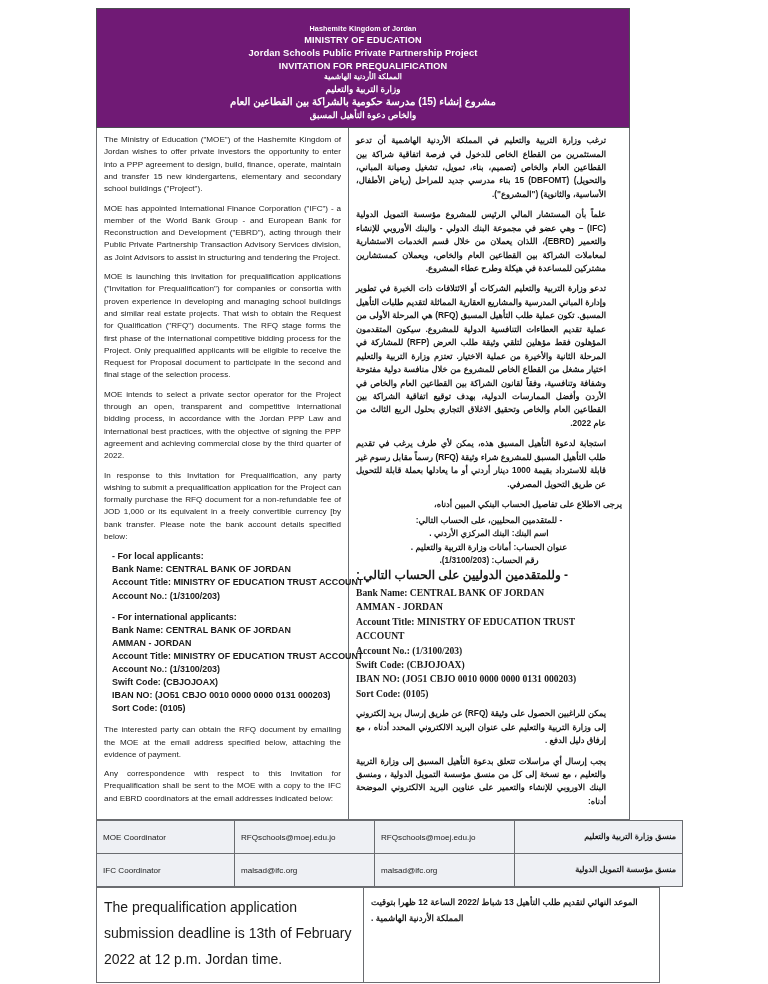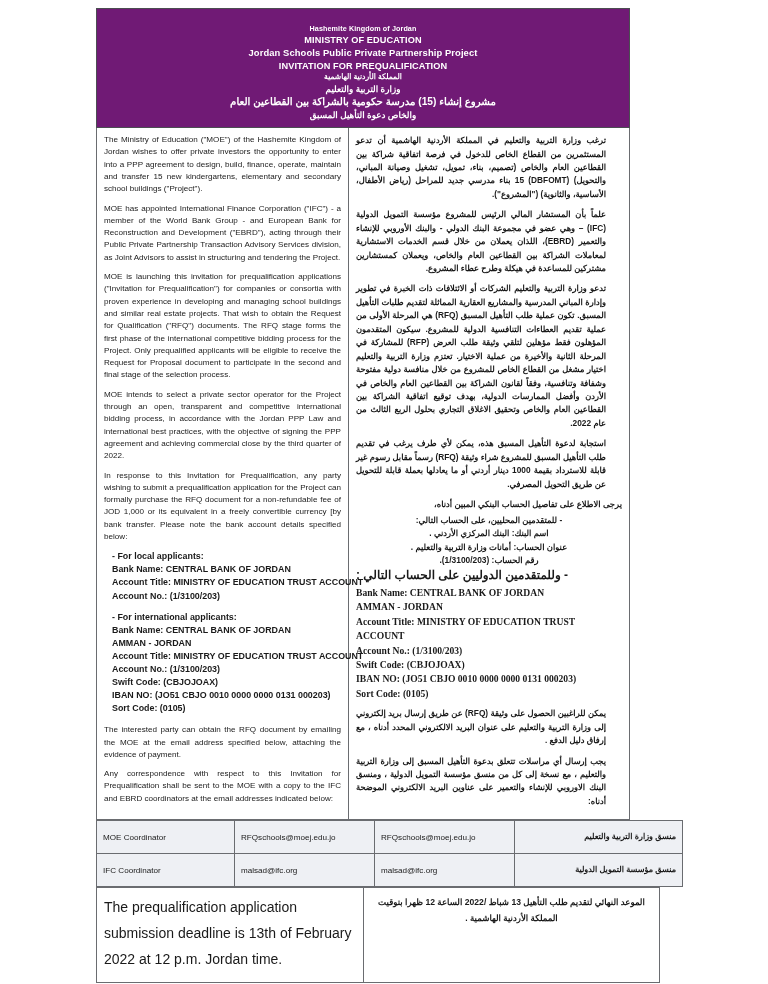--- a/index.html
+++ b/index.html
@@ -177,21 +177,21 @@
     vertical-align: top;
   }
   td.f-en {
     width: 252px;
     font-size: 14px;
     line-height: 1.85;
   }
   td.f-ar {
     width: 281px;
     direction: rtl;
-    text-align: center;
+    text-align: left;
     font-size: 8.6px;
     font-weight: bold;
     line-height: 1.85;
   }
 </style>
 </head>
 <body>
 
 <div class="page">
 

